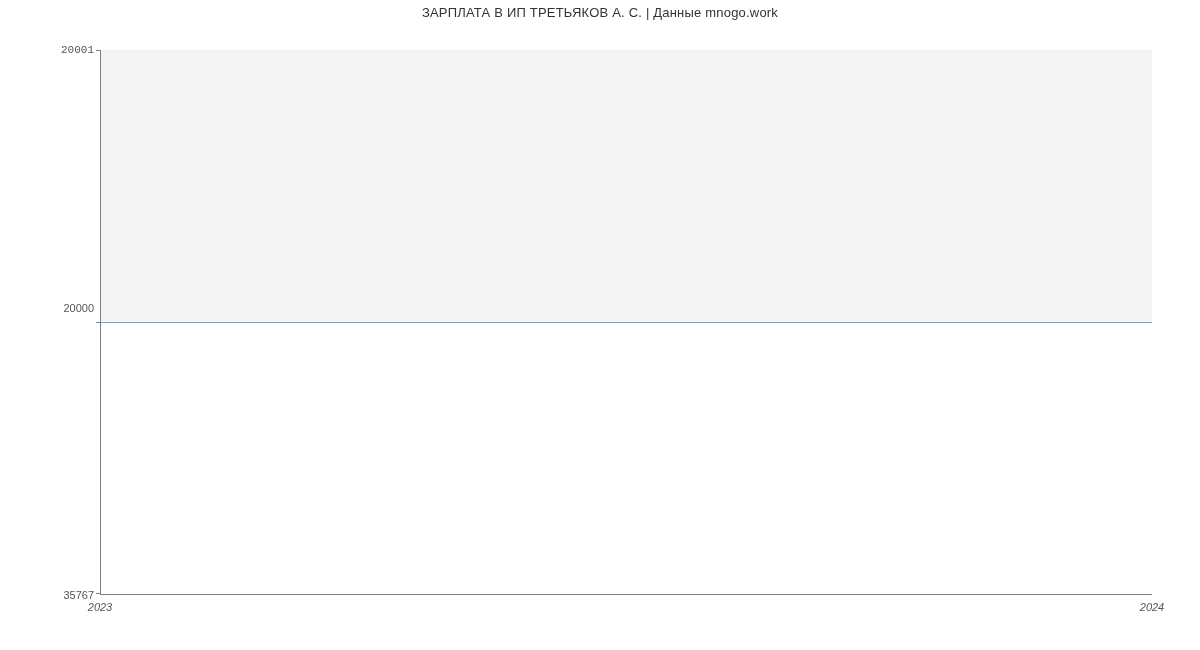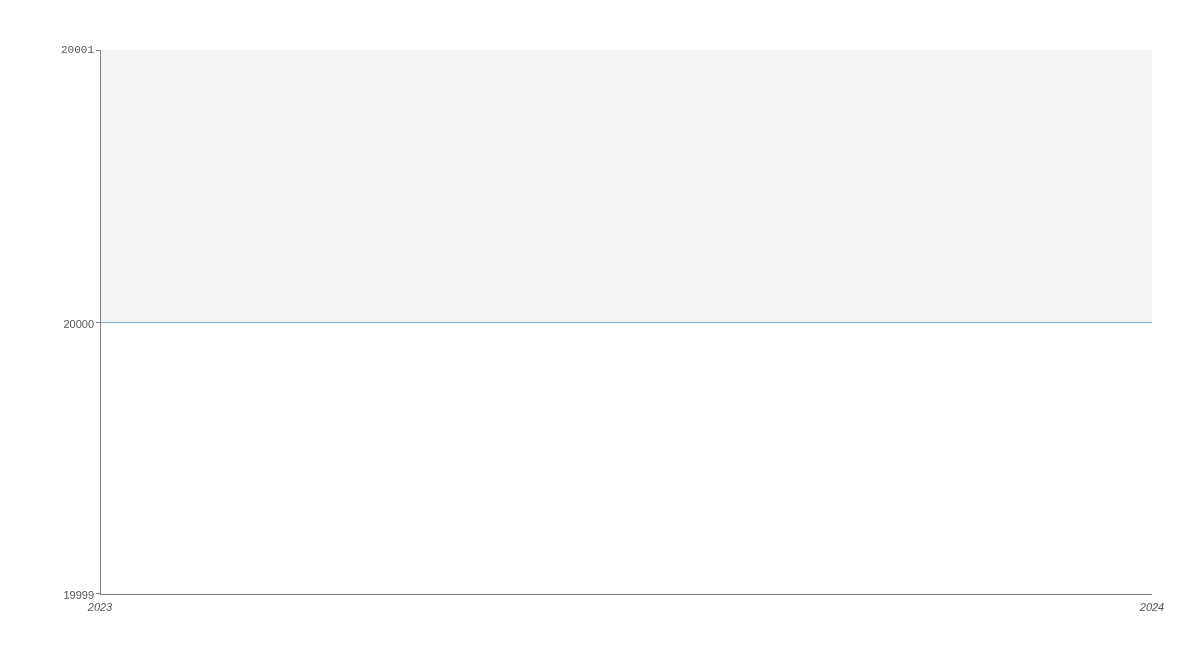--- a/index.html
+++ b/index.html
@@ -72,31 +72,32 @@
     left: 0;
     width: 100%;
     height: 0;
     border-top: 1.5px solid #6fa8dc;
   }
 </style>
 </head>
 <body>
 
 <div class="chart-wrap">
+  <div class="title">ЗАРПЛАТА В ИП ТРЕТЬЯКОВ А. С. | Данные mnogo.work</div>
 
   <div class="plot">
 
     <div class="band" style="top:0; height:50%;"></div>
 
     <div class="yt" style="top:0;"></div>
     <div class="yt" style="top:50%;"></div>
     <div class="yt" style="top:calc(100% - 1px);"></div>
 
     <div class="line" style="top:50%;"></div>
   </div>
 
   <div class="yl" style="top:50px;font-family:Liberation Mono, monospace;">20001</div>
-  <div class="yl" style="top:324px;">20000</div>
-  <div class="yl" style="top:595px;">19999</div>
+  <div class="yl" style="top:308px;">20000</div>
+  <div class="yl" style="top:595px;">35767</div>
 
   <div class="xl" style="left:100px;font-style:italic;">2023</div>
   <div class="xl" style="left:1152px;font-style:italic;">2024</div>
 </div>
 
 </body></html>

